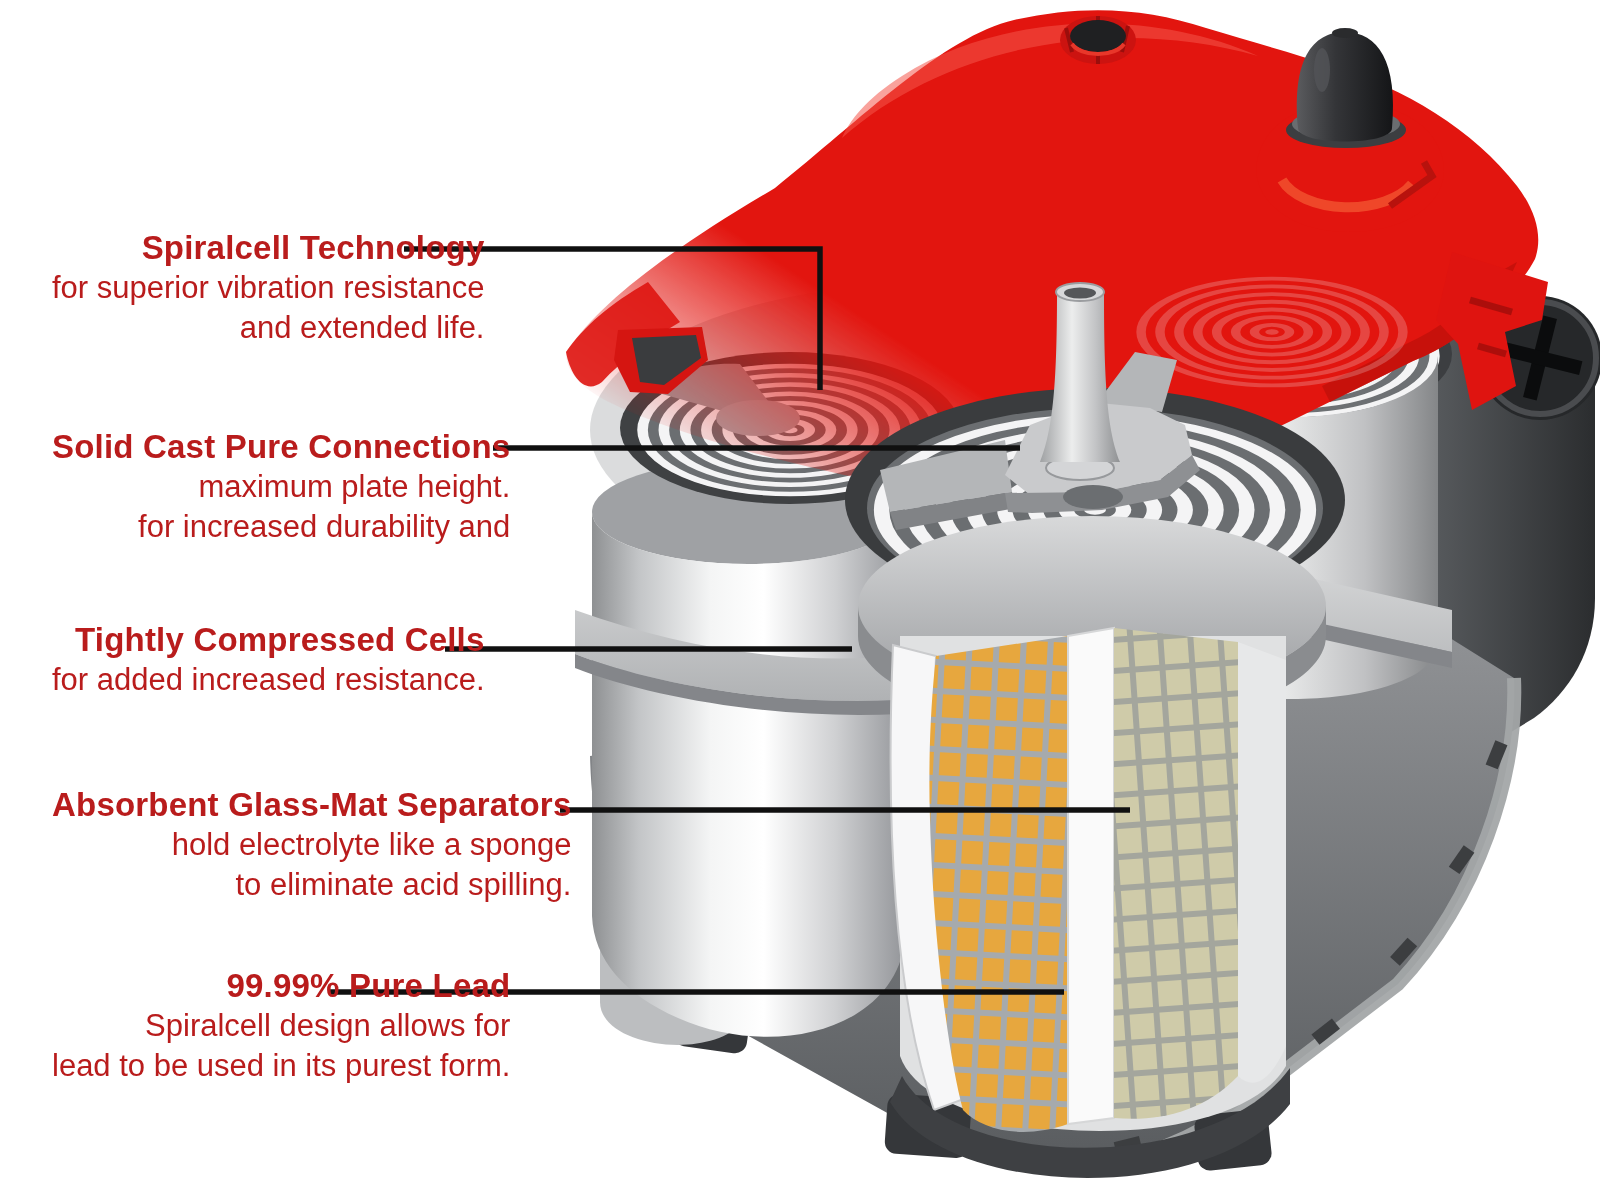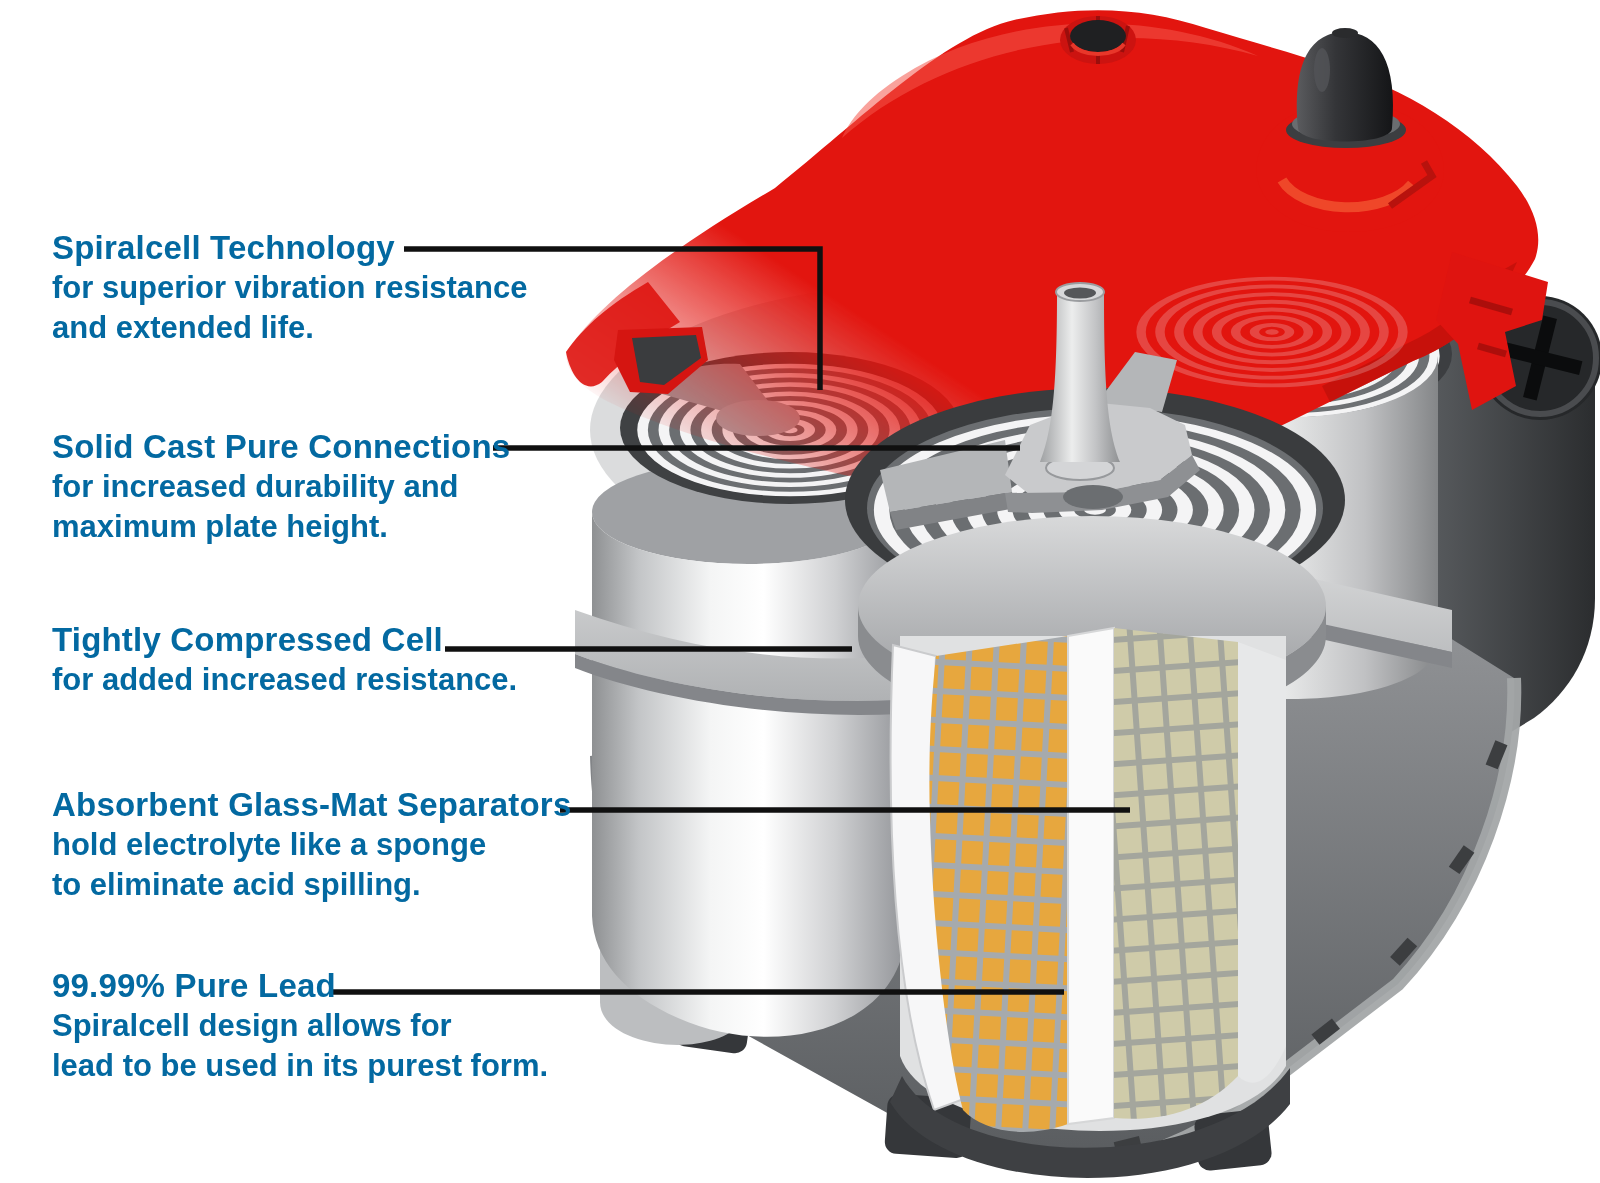--- a/index.html
+++ b/index.html
@@ -1,21 +1,21 @@
 <!DOCTYPE html>
 <html><head>
 <meta charset="utf-8">
 <style>
   html,body{margin:0;padding:0;background:#ffffff;}
   .stage{position:relative;width:1600px;height:1183px;background:#ffffff;overflow:hidden;
          font-family:"Liberation Sans",sans-serif;}
   .art{position:absolute;left:0;top:0;}
-  .callout{position:absolute;left:52px;color:#0369a1;}
+  .callout{position:absolute;left:52px;color:#b91c1c;text-align:right;}
   .callout-title{font-size:33px;font-weight:700;line-height:40px;letter-spacing:.2px;white-space:nowrap;}
-  .callout-line{font-size:31px;font-weight:700;line-height:40px;white-space:nowrap;}
+  .callout-line{font-size:31px;font-weight:400;line-height:40px;white-space:nowrap;}
 </style>
 </head>
 <body>
 
 <div class="stage">
 
 <svg class="art" width="1600" height="1183" viewBox="0 0 1600 1183">
   <defs>
     <g id="rings" fill="none" stroke="#f4f4f5" stroke-width="7">
       <circle r="5" fill="#f4f4f5" stroke="none"></circle>
@@ -252,26 +252,26 @@
 </svg>
 
 <div class="callout" style="top:228px">
   <div class="callout-title">Spiralcell Technology</div>
   <div class="callout-line">for superior vibration resistance</div>
   <div class="callout-line">and extended life.</div>
 </div>
 
 <div class="callout" style="top:427px">
   <div class="callout-title">Solid Cast Pure Connections</div>
+  <div class="callout-line">maximum plate height.</div>
   <div class="callout-line">for increased durability and</div>
-  <div class="callout-line">maximum plate height.</div>
 </div>
 
 <div class="callout" style="top:620px">
-  <div class="callout-title">Tightly Compressed Cell</div>
+  <div class="callout-title">Tightly Compressed Cells</div>
   <div class="callout-line">for added increased resistance.</div>
 </div>
 
 <div class="callout" style="top:785px">
   <div class="callout-title">Absorbent Glass-Mat Separators</div>
   <div class="callout-line">hold electrolyte like a sponge</div>
   <div class="callout-line">to eliminate acid spilling.</div>
 </div>
 
 <div class="callout" style="top:966px">

